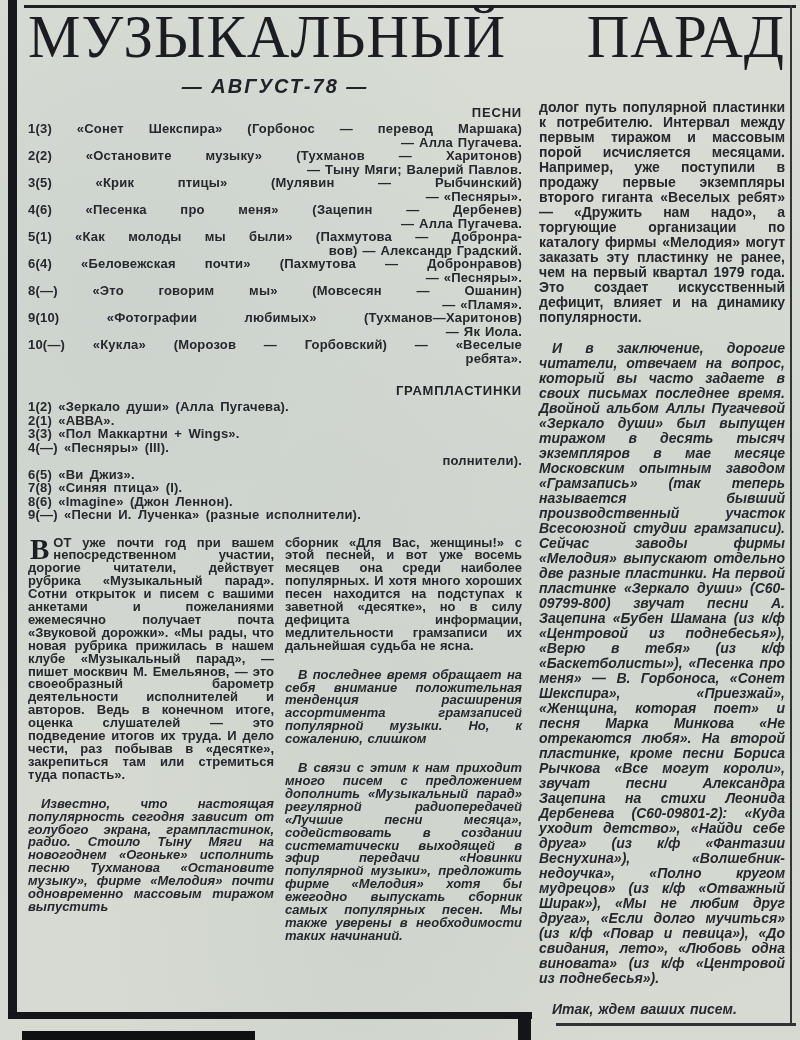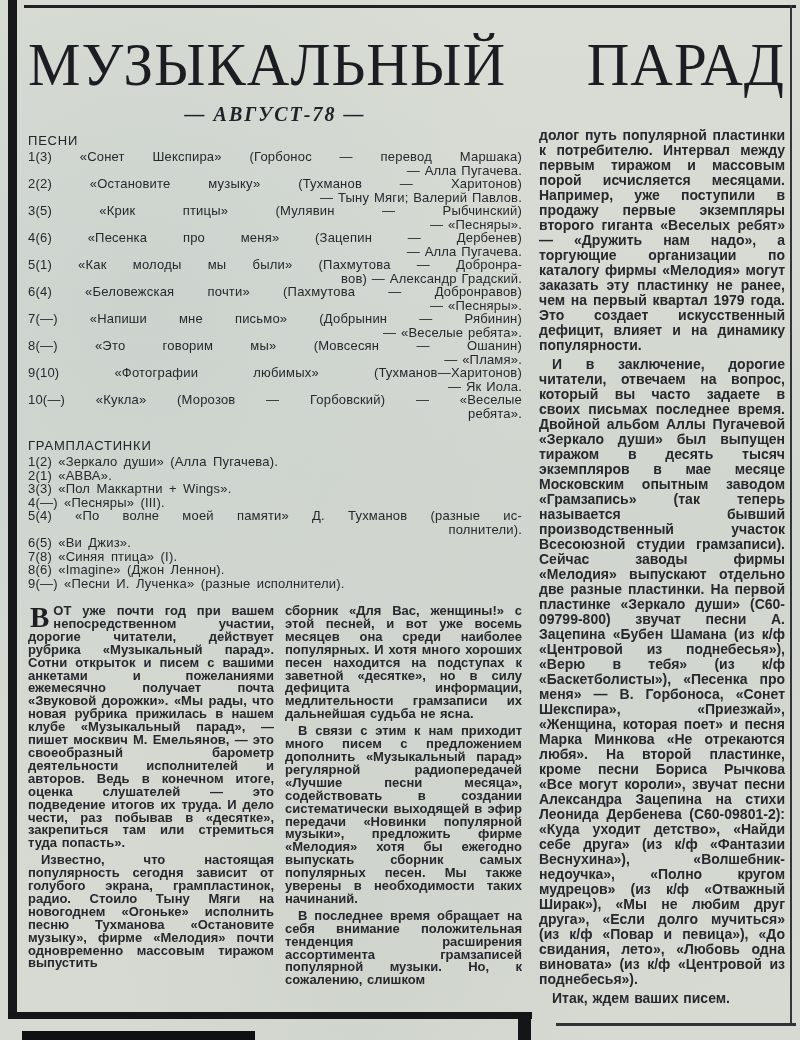--- a/index.html
+++ b/index.html
@@ -15,57 +15,57 @@
   }
   
   .left-bar{position:absolute;left:8px;top:0;width:9px;height:1014px;background:#17181b;}
   .top-rule{position:absolute;left:24px;top:5px;width:772px;height:3px;background:#202124;}
   .right-rule{position:absolute;left:790px;top:5px;width:2px;height:1021px;background:#34363a;}
   .bottom-bar{position:absolute;left:8px;top:1012px;width:524px;height:7px;background:#141518;}
   .bottom-stub{position:absolute;left:518px;top:1012px;width:13px;height:28px;background:#141518;}
   .bottom-block{position:absolute;left:22px;top:1031px;width:233px;height:9px;background:#0f1012;}
   .bottom-right-rule{position:absolute;left:556px;top:1023px;width:240px;height:3px;background:#303236;}
 
-  .content{position:absolute;left:28px;top:32px;width:757px;}
+  .content{position:absolute;left:28px;top:4px;width:757px;}
 
   .title{
     margin:0;height:62px;line-height:62px;
     font-family:"Liberation Serif",serif;font-weight:400;font-size:59px;
     letter-spacing:1px;color:#1b1d22;
     text-align:justify;text-align-last:justify;
     transform:scaleY(1.04);transform-origin:top;
     white-space:nowrap;
   }
   .row{display:flex;align-items:flex-start;margin-top:2px;}
   .left-main{width:494px;}
   .right-col{width:246px;margin-left:17px;padding-top:32px;}
 
   .subtitle{
     margin-top:7px;text-align:center;
-    font-family:Liberation Serif, serif;font-style:italic;font-weight:700;
+    font-family:Liberation Sans, sans-serif;font-style:italic;font-weight:700;
     font-size:20px;letter-spacing:2px;color:#202227;
   }
 
   .list-heading{
-    margin:7px 0 2px 0;text-align:left;
-    font-size:13px;font-weight:400;letter-spacing:.8px;color:#222429;
+    margin:7px 0 2px 0;text-align:right;
+    font-size:13px;font-weight:700;letter-spacing:.8px;color:#222429;
   }
-  .list{font-size:13px;line-height:13.5px;font-weight:400;color:#26282d;letter-spacing:.2px;}
+  .list{font-size:13px;line-height:13.5px;font-weight:700;color:#26282d;letter-spacing:.2px;}
   .list .l1{text-align:justify;text-align-last:justify;word-spacing:1px;}
   .list .l1.noj{text-align:left;text-align-last:left;word-spacing:2.5px;}
   .list .l2{text-align:right;word-spacing:1px;}
   .records{margin-top:18px;}
   .rank{white-space:nowrap;}
 
   .body-cols{display:flex;margin-top:15px;}
   .bcol{font-size:13px;line-height:12.9px;font-weight:700;text-align:justify;color:#26282d;word-spacing:1px;}
   .bcol1{width:246px;}
   .bcol2{width:237px;margin-left:11px;}
   .bcol p,.right-col p{margin:0;}
-  p.ind{text-indent:13px;margin-top:4px;}
+  p.ind{text-indent:13px;margin-top:16px;font-style:italic;}
   .dc{
     float:left;font-family:"Liberation Serif",serif;font-weight:700;
     font-size:29px;line-height:23px;padding:1px 4px 0 2px;color:#1d1f24;
   }
   .right-col{font-size:14px;line-height:15px;font-weight:700;text-align:justify;color:#26282d;word-spacing:1px;}
 </style>
 </head>
 <body>
 
 <div class="page">
@@ -101,24 +101,20 @@
             </div>
             <div>
               <div class="l1"><span class="rank">5(1)</span> <span>«Как молоды мы были» (Пахмутова — Добронра-</span></div>
               <div class="l2">вов) — Александр Градский.</div>
             </div>
             <div>
               <div class="l1"><span class="rank">6(4)</span> <span>«Беловежская почти» (Пахмутова — Добронравов)</span></div>
               <div class="l2">— «Песняры».</div>
             </div>
             <div>
-              <div class="l1"><span class="rank">7(—)</span> <span>«Напиши мне письмо» (Добрынин — Рябинин)</span></div>
-              <div class="l2">— «Веселые ребята».</div>
-            </div>
-            <div>
               <div class="l1"><span class="rank">8(—)</span> <span>«Это говорим мы» (Мовсесян — Ошанин)</span></div>
               <div class="l2">— «Пламя».</div>
             </div>
             <div>
               <div class="l1"><span class="rank">9(10)</span> <span>«Фотографии любимых» (Тухманов—Харитонов)</span></div>
               <div class="l2">— Як Иола.</div>
             </div>
             <div>
               <div class="l1"><span class="rank">10(—)</span> <span>«Кукла» (Морозов — Горбовский) — «Веселые</span></div>
               <div class="l2">ребята».</div>
@@ -139,21 +135,20 @@
             </div>
             <div>
               <div class="l1 noj"><span class="rank">3(3)</span> <span>«Пол Маккартни + Wings».</span></div>
               <div class="l2"></div>
             </div>
             <div>
               <div class="l1 noj"><span class="rank">4(—)</span> <span>«Песняры» (III).</span></div>
               <div class="l2"></div>
             </div>
             <div>
-              <div class="l1"><span class="rank">5(4)</span> <span>«По волне моей памяти» Д. Тухманов (разные ис-</span></div>
               <div class="l2">полнители).</div>
             </div>
             <div>
               <div class="l1 noj"><span class="rank">6(5)</span> <span>«Ви Джиз».</span></div>
               <div class="l2"></div>
             </div>
             <div>
               <div class="l1 noj"><span class="rank">7(8)</span> <span>«Синяя птица» (I).</span></div>
               <div class="l2"></div>
             </div>
@@ -168,22 +163,22 @@
           </div>
         </div>
 
         <div class="body-cols">
           <div class="bcol bcol1">
             <p><span class="dc">В</span><span>ОТ уже почти год при вашем непосредственном участии, дорогие читатели, действует рубрика «Музыкальный парад». Сотни открыток и писем с вашими анкетами и пожеланиями ежемесячно получает почта «Звуковой дорожки». «Мы рады, что новая рубрика прижилась в нашем клубе «Музыкальный парад», — пишет москвич М. Емельянов, — это своеобразный барометр деятельности исполнителей и авторов. Ведь в конечном итоге, оценка слушателей — это подведение итогов их труда. И дело чести, раз побывав в «десятке», закрепиться там или стремиться туда попасть».</span></p>
             <p class="ind">Известно, что настоящая популярность сегодня зависит от голубого экрана, грампластинок, радио. Стоило Тыну Мяги на новогоднем «Огоньке» исполнить песню Тухманова «Остановите музыку», фирме «Мелодия» почти одновременно массовым тиражом выпустить</p>
           </div>
           <div class="bcol bcol2">
             <p>сборник «Для Вас, женщины!» с этой песней, и вот уже восемь месяцев она среди наиболее популярных. И хотя много хороших песен находится на подступах к заветной «десятке», но в силу дефицита информации, медлительности грамзаписи их дальнейшая судьба не ясна.</p>
+            <p class="ind">В последнее время обращает на себя внимание положительная тенденция расширения ассортимента грамзаписей популярной музыки. Но, к сожалению, слишком</p>
             <p class="ind">В связи с этим к нам приходит много писем с предложением дополнить «Музыкальный парад» регулярной радиопередачей «Лучшие песни месяца», содействовать в создании систематически выходящей в эфир передачи «Новинки популярной музыки», предложить фирме «Мелодия» хотя бы ежегодно выпускать сборник самых популярных песен. Мы также уверены в необходимости таких начинаний.</p>
-            <p class="ind">В последнее время обращает на себя внимание положительная тенденция расширения ассортимента грамзаписей популярной музыки. Но, к сожалению, слишком</p>
           </div>
         </div>
       </div>
 
       <div class="right-col">
         <p>долог путь популярной пластинки к потребителю. Интервал между первым тиражом и массовым порой исчисляется месяцами. Например, уже поступили в продажу первые экземпляры второго гиганта «Веселых ребят» — «Дружить нам надо», а торгующие организации по каталогу фирмы «Мелодия» могут заказать эту пластинку не ранее, чем на первый квартал 1979 года. Это создает искусственный дефицит, влияет и на динамику популярности.</p>
         <p class="ind">И в заключение, дорогие читатели, отвечаем на вопрос, который вы часто задаете в своих письмах последнее время. Двойной альбом Аллы Пугачевой «Зеркало души» был выпущен тиражом в десять тысяч экземпляров в мае месяце Московским опытным заводом «Грамзапись» (так теперь называется бывший производственный участок Всесоюзной студии грамзаписи). Сейчас заводы фирмы «Мелодия» выпускают отдельно две разные пластинки. На первой пластинке «Зеркало души» (С60-09799-800) звучат песни А. Зацепина «Бубен Шамана (из к/ф «Центровой из поднебесья»), «Верю в тебя» (из к/ф «Баскетболисты»), «Песенка про меня» — В. Горбоноса, «Сонет Шекспира», «Приезжай», «Женщина, которая поет» и песня Марка Минкова «Не отрекаются любя». На второй пластинке, кроме песни Бориса Рычкова «Все могут короли», звучат песни Александра Зацепина на стихи Леонида Дербенева (С60-09801-2): «Куда уходит детство», «Найди себе друга» (из к/ф «Фантазии Веснухина»), «Волшебник-недоучка», «Полно кругом мудрецов» (из к/ф «Отважный Ширак»), «Мы не любим друг друга», «Если долго мучиться» (из к/ф «Повар и певица»), «До свидания, лето», «Любовь одна виновата» (из к/ф «Центровой из поднебесья»).</p>
         <p class="ind">Итак, ждем ваших писем.</p>
       </div>
     </div>

